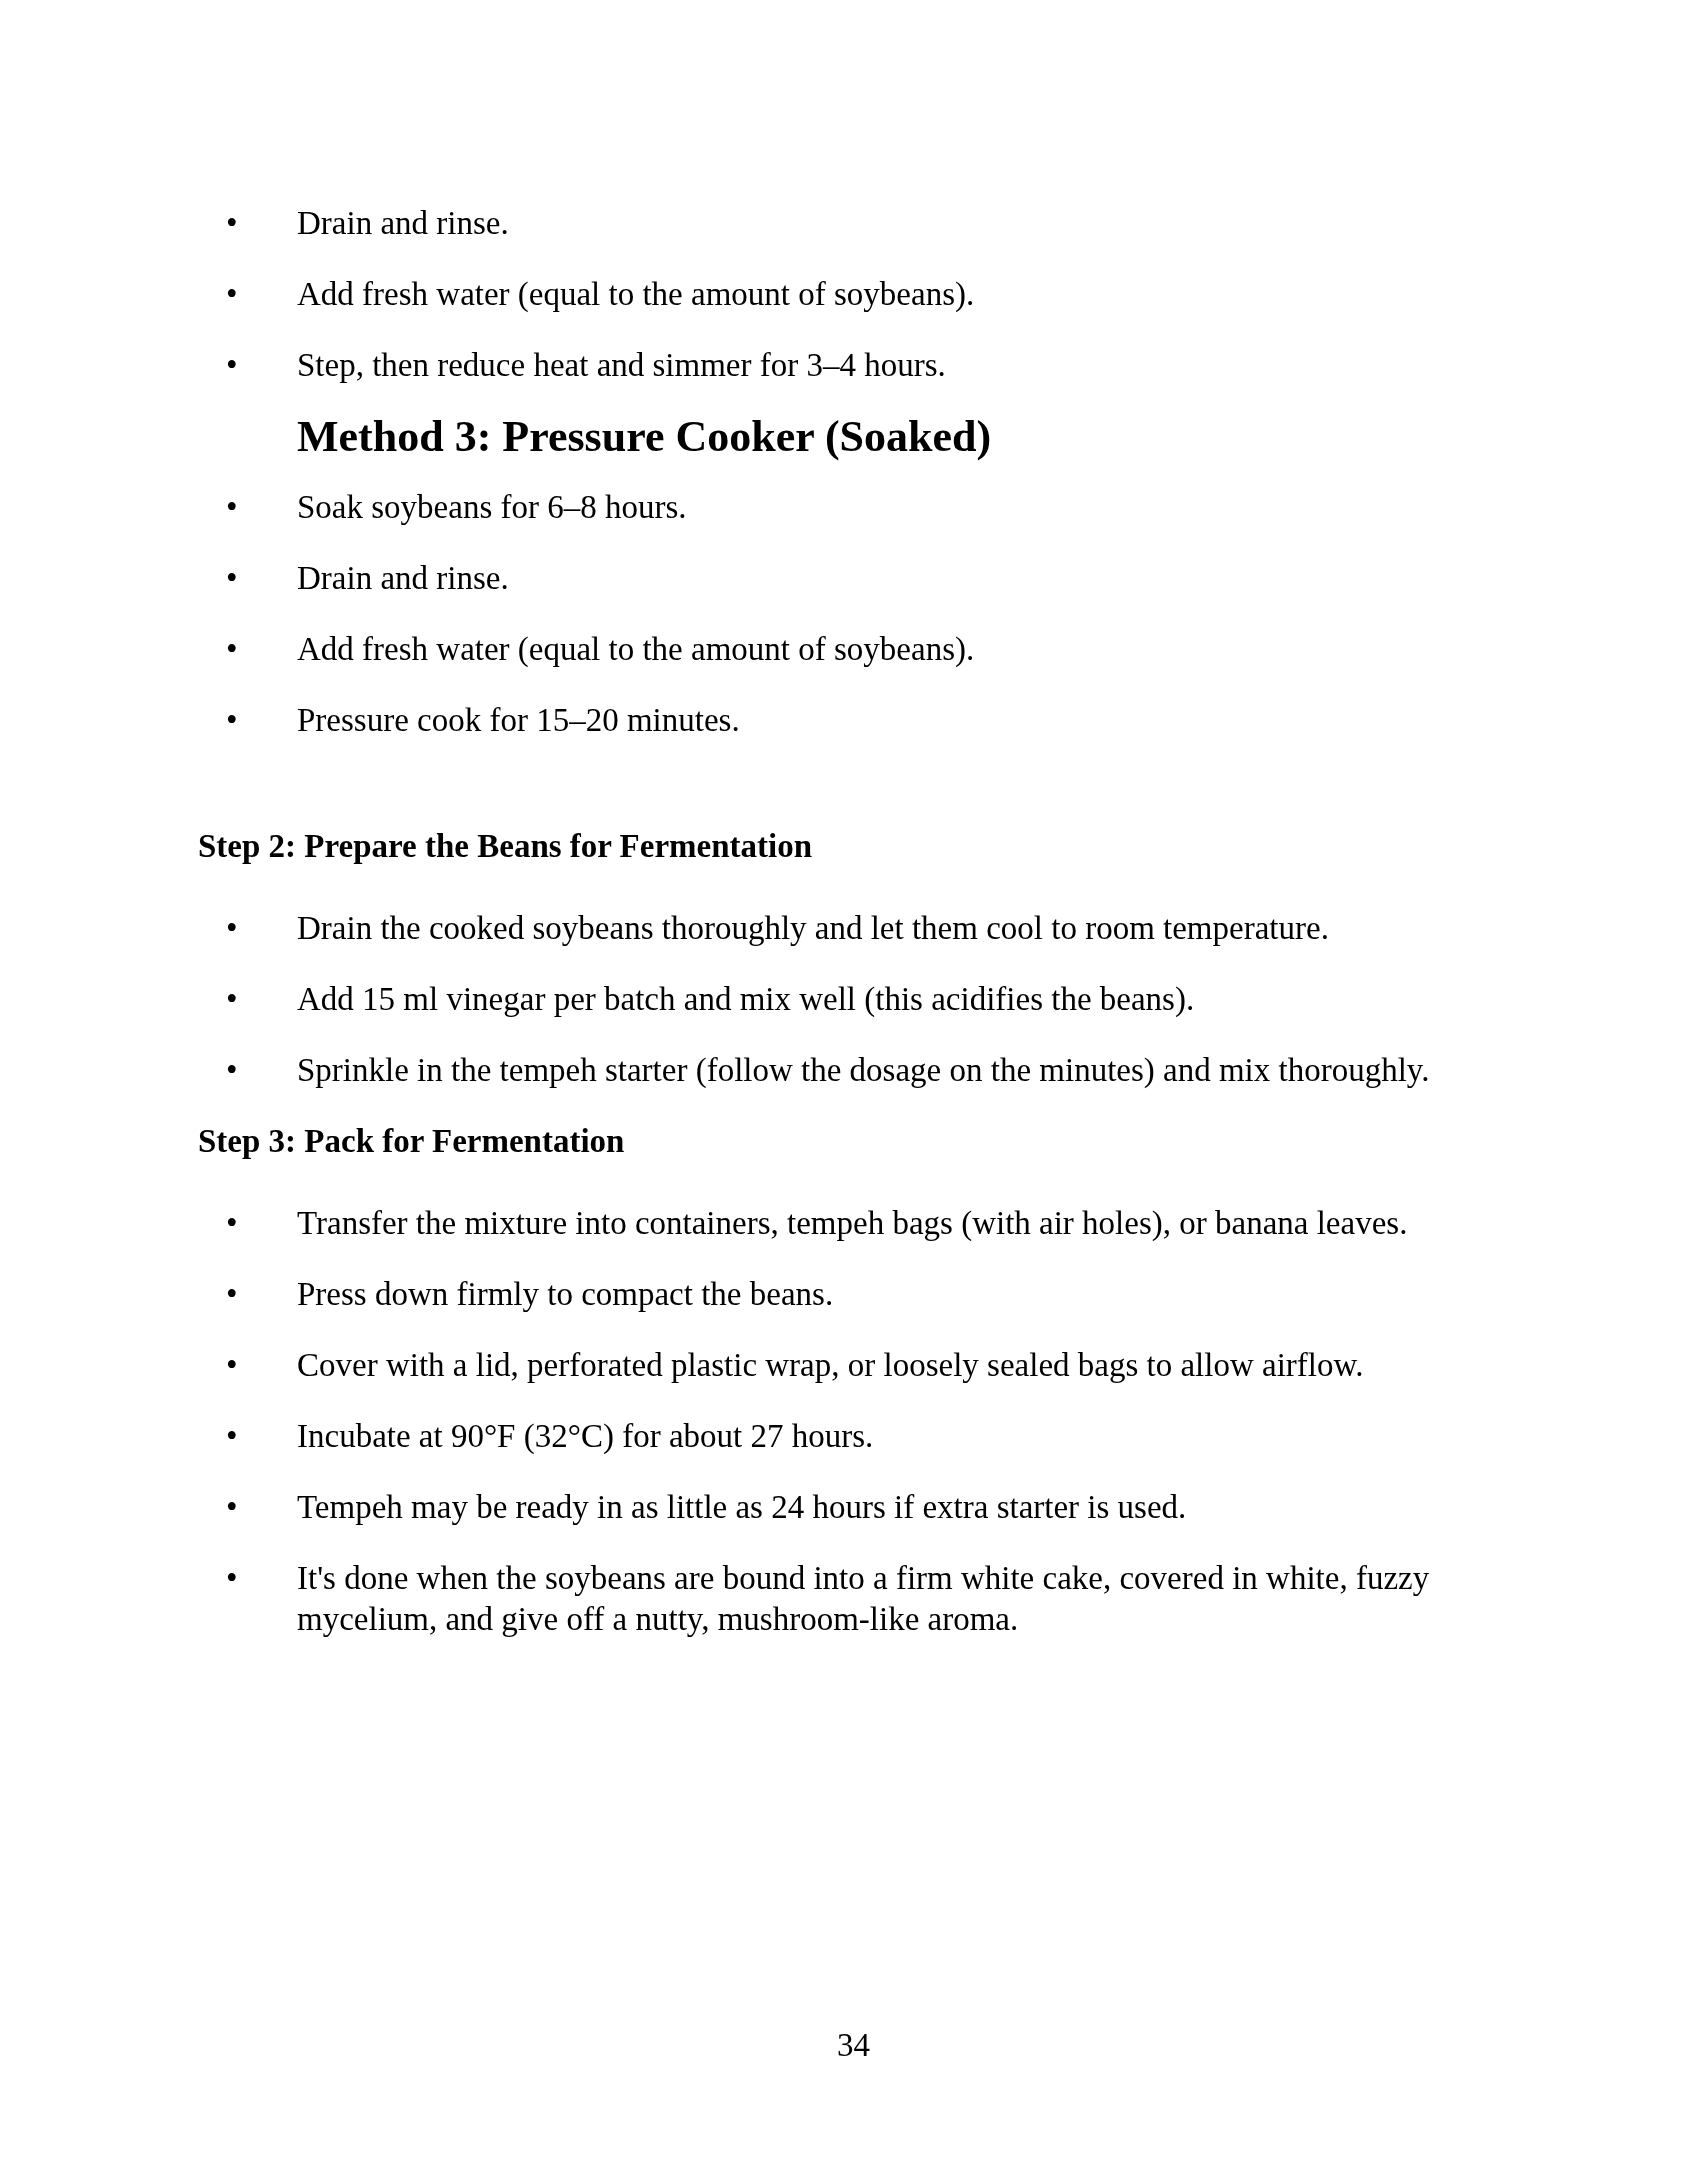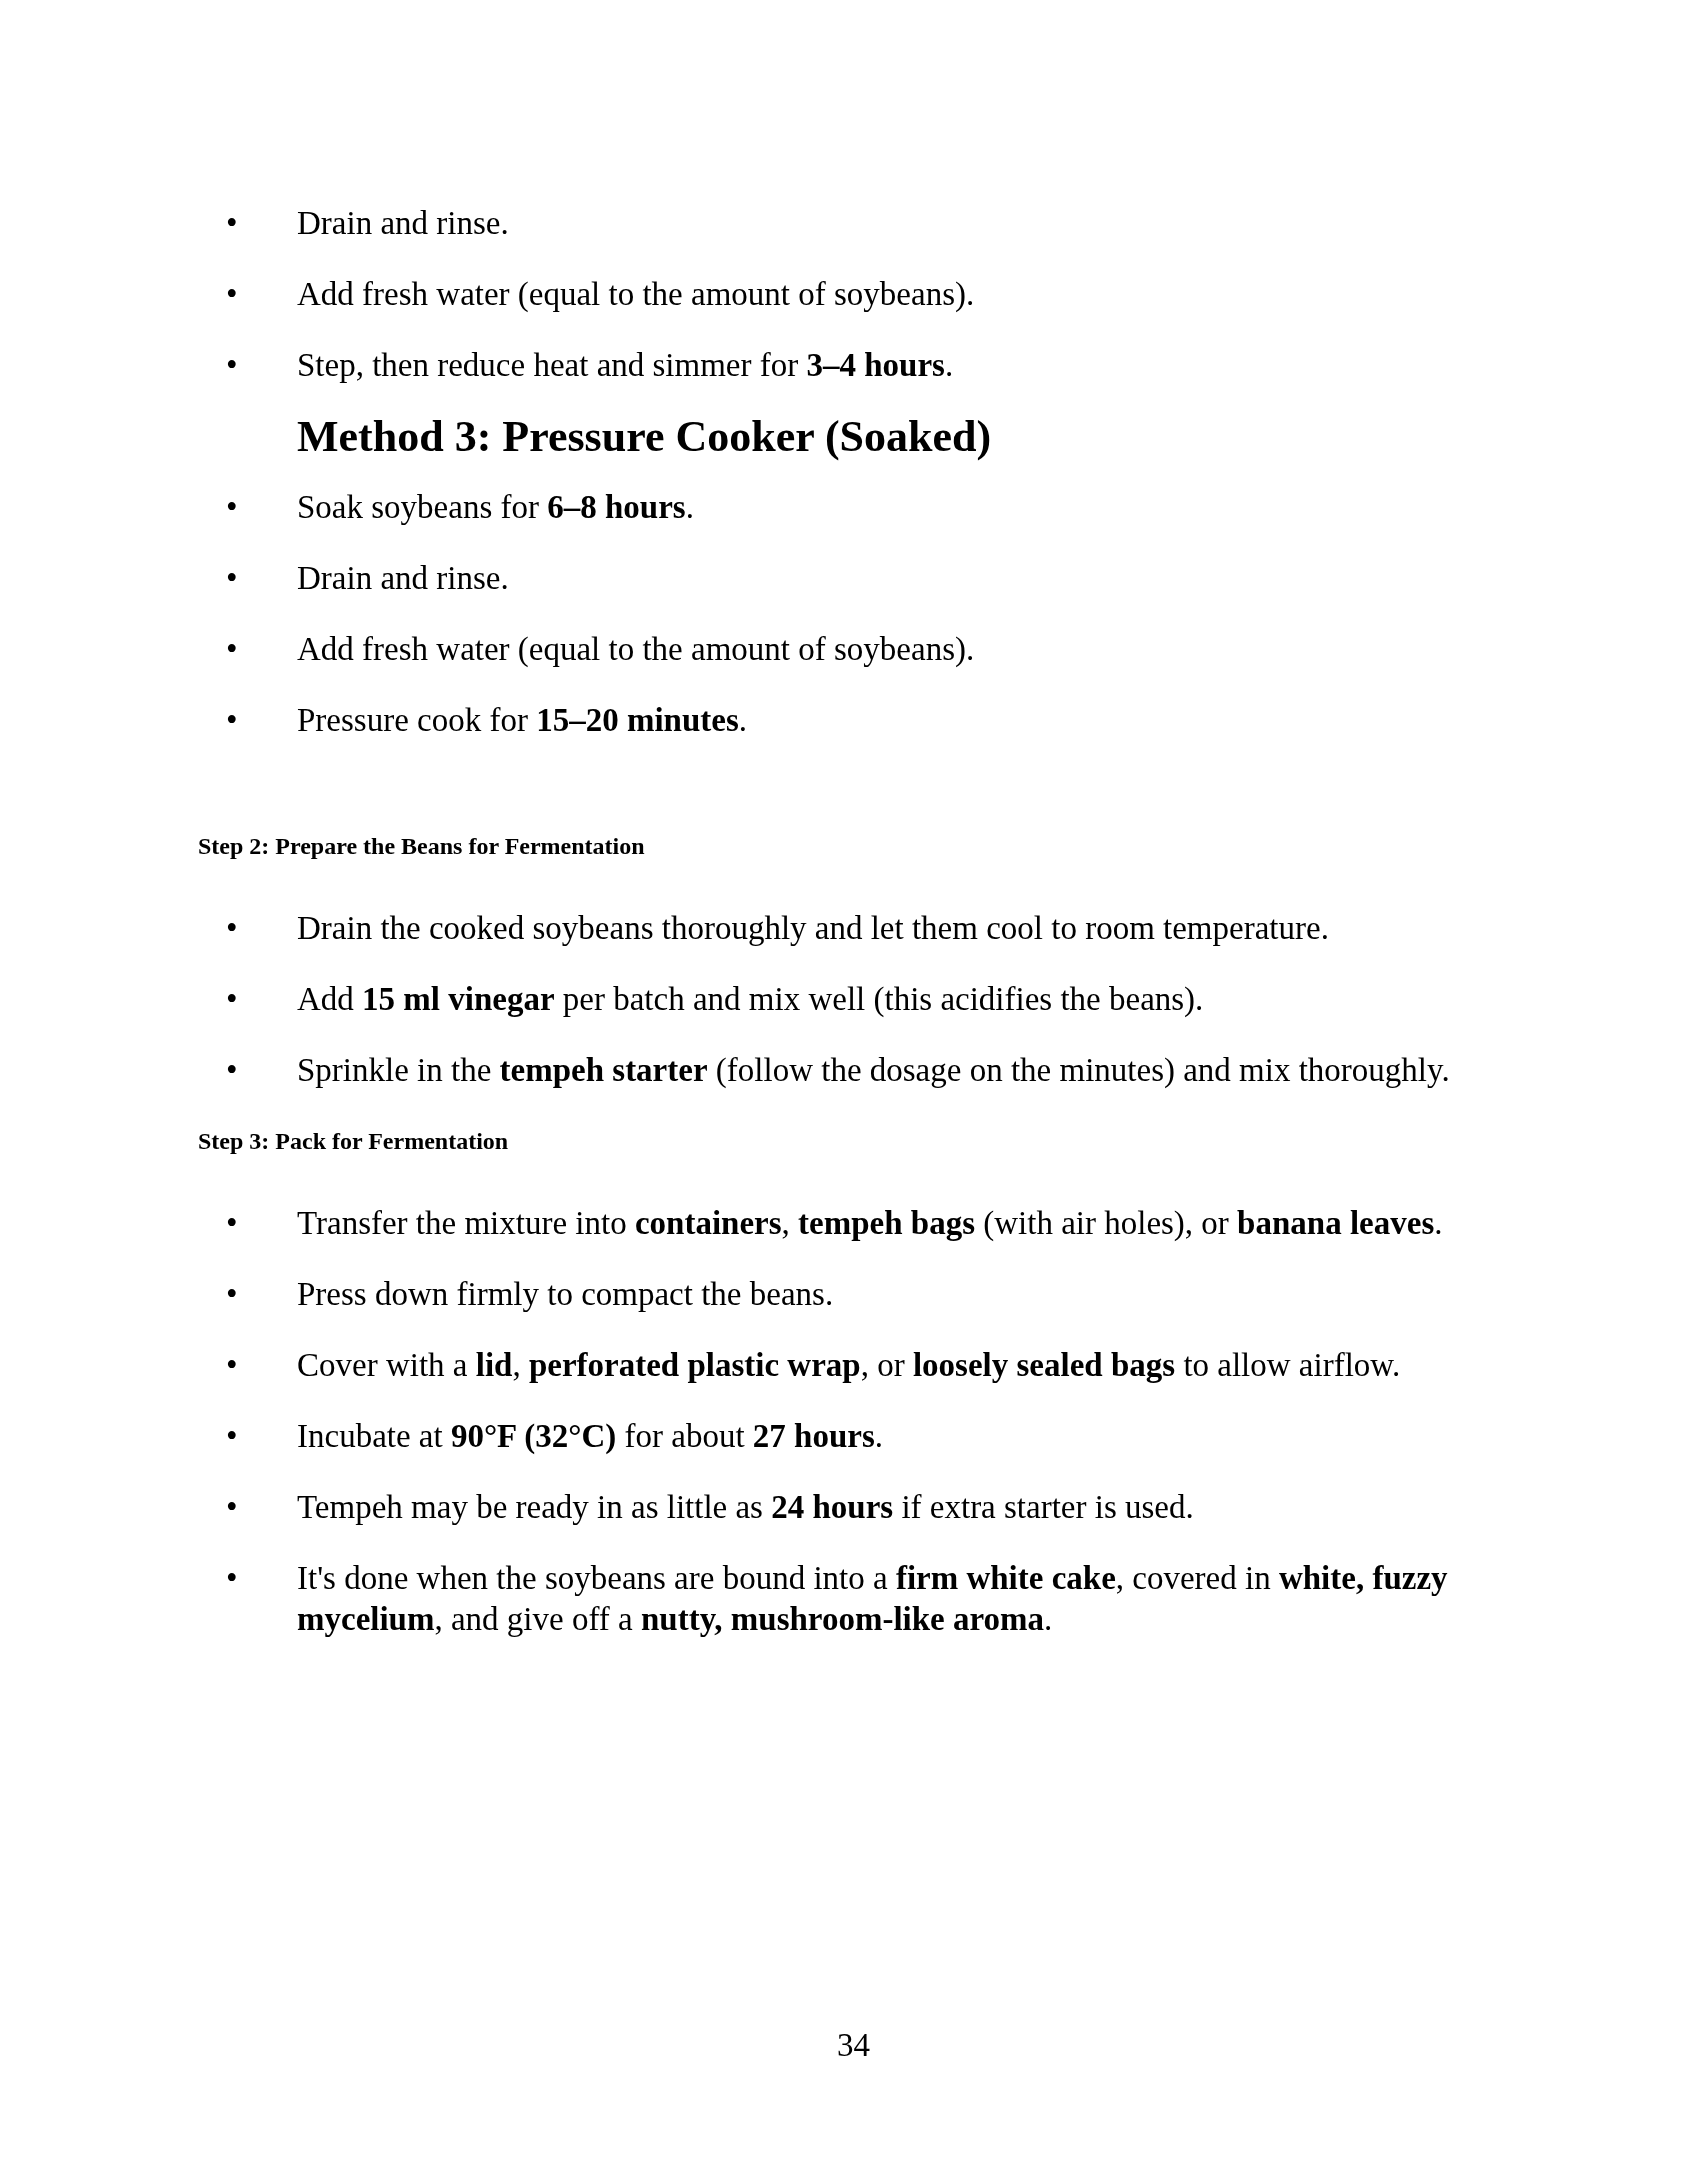--- a/index.html
+++ b/index.html
@@ -40,27 +40,27 @@
     max-width: 1188px;
   }
   .subheading {
     padding-left: 99px;
     font-weight: bold;
     font-size: 44px;
     margin-bottom: 30px;
   }
   .heading {
     font-weight: bold;
-    font-size: 24px;
+    font-size: 33px;
     margin-bottom: 41px;
   }
   .pregap {
     margin-top: 85px;
   }
-  b { font-weight: bold; }
+  b { font-weight: normal; }
   .page-number {
     position: absolute;
     top: 2025px;
     left: 12px;
     width: 100%;
     text-align: center;
   }
 </style>
 </head>
 <body>

